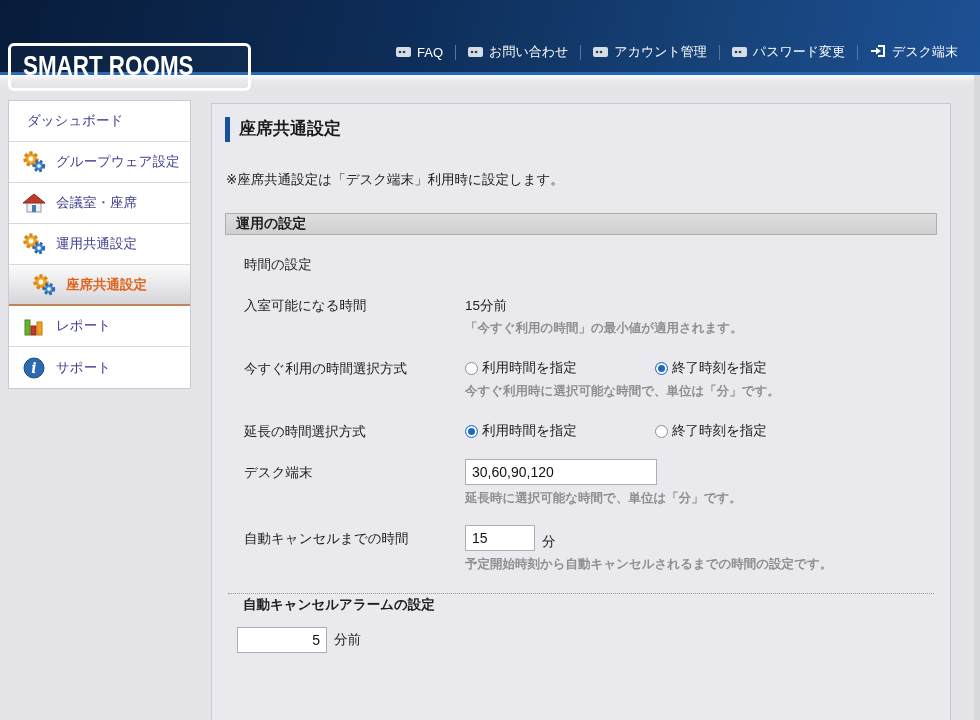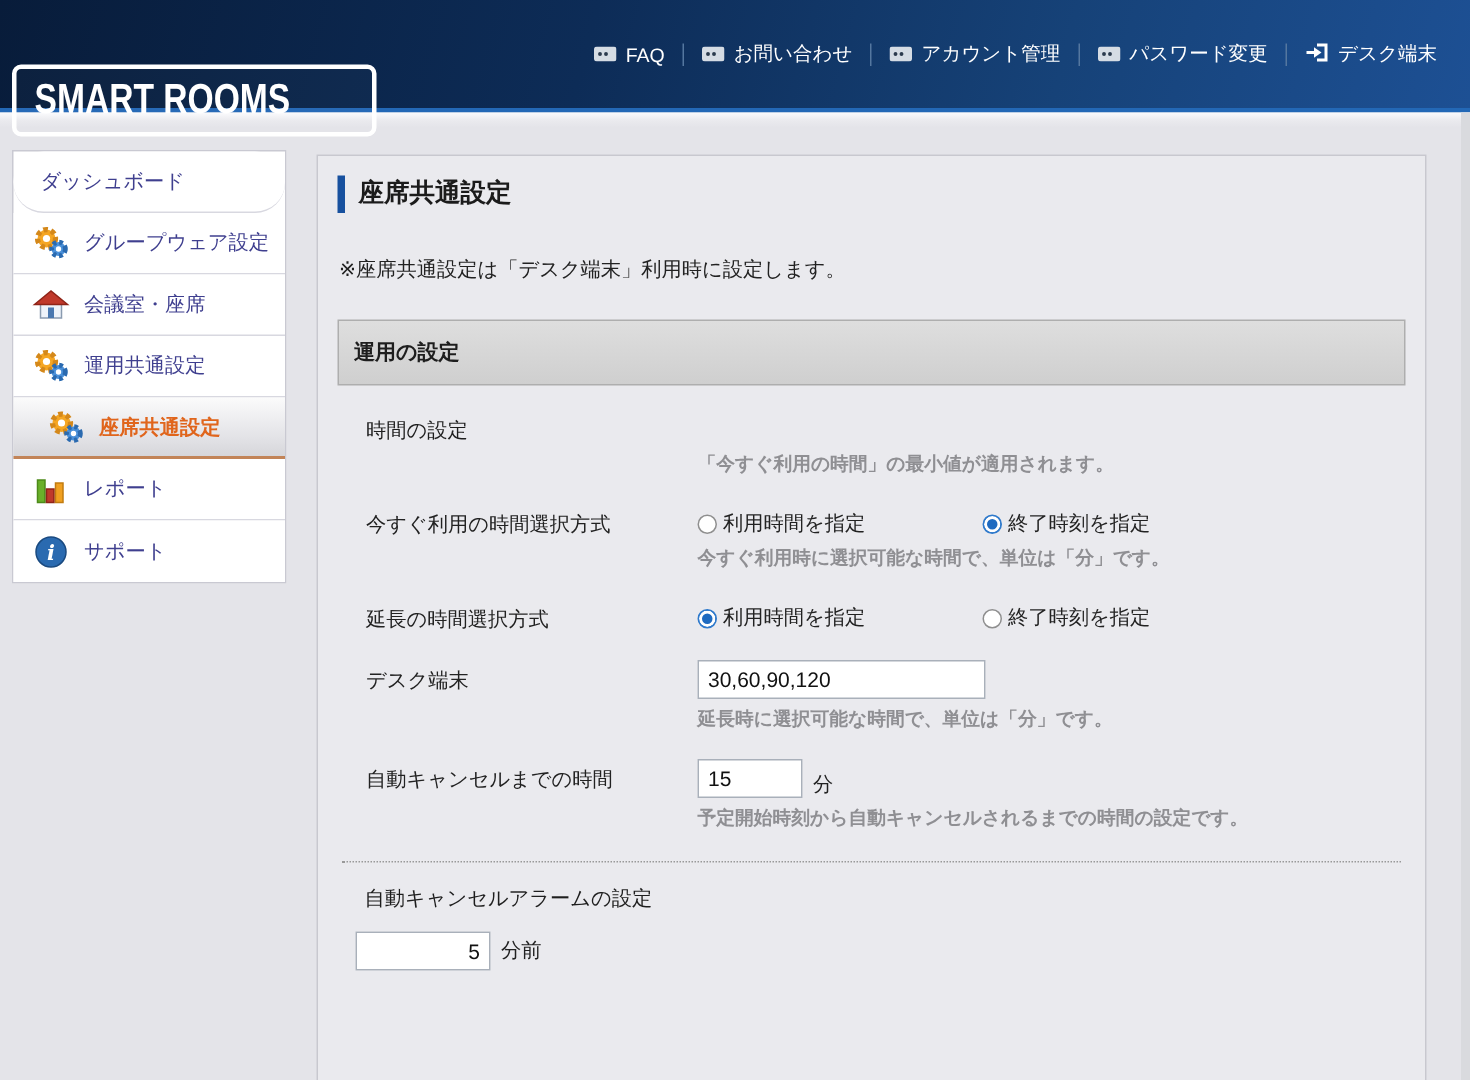--- a/index.html
+++ b/index.html
@@ -21,21 +21,21 @@
     position:absolute; left:8px; top:9px;
     border:3px solid #fff; border-radius:6px; padding:5px 12px 7px;
     background:rgba(255,255,255,0.02);
     margin-top:34px;
   }
   .logo-text {
     color:#fff; font-weight:bold; font-size:28px; line-height:30px;
     display:inline-block; transform:scaleX(.8); transform-origin:0 50%;
     white-space:nowrap; letter-spacing:0;
   }
-  .top-nav { position:absolute; right:10px; bottom:27px; display:flex; align-items:center; }
+  .top-nav { position:absolute; right:10px; bottom:11px; display:flex; align-items:center; }
   .nav-item {
     color:#fff; font-size:13px; text-decoration:none;
     display:flex; align-items:center; gap:6px; padding:0 12px; cursor:pointer;
     white-space:nowrap;
   }
   .nav-sep { width:1px; height:15px; background:#54779f; }
   .panel-ic { display:inline-block; }
   .logout-ic { display:inline-block; }
 
   
@@ -45,21 +45,21 @@
   .sidebar {
     width:183px; margin:15px 0 0 8px; background:#fff;
     border:1px solid #c9c9d2;
   }
   .side-item {
     display:flex; align-items:center; height:41px;
     border-bottom:1px solid #d8d8e0; padding-left:12px; gap:9px;
     color:#3f3f8f; font-size:13.5px; cursor:pointer; background:#fff;
   }
   .side-item:last-child { border-bottom:none; }
-  .side-item.noicon { padding-left:18px;border-radius:20px; }
+  .side-item.noicon { padding-left:18px; }
   .side-item.active {
     background:linear-gradient(#fbfbfb,#e2e2e6 70%,#d6d6da);
     color:#e0651c; font-weight:bold; padding-left:22px;
     border-bottom:2px solid #c28458;
   }
   .side-icon { width:26px; height:24px; flex:0 0 auto; }
 
   
   .panel {
     width:740px; margin:18px 0 0 20px; min-height:650px;
@@ -67,21 +67,21 @@
     padding:13px 13px 60px;
   }
   .page-title {
     font-size:17px; font-weight:bold; color:#1b1b1b;
     border-left:5px solid #17509e; padding:2px 0 3px 9px; line-height:20px;
   }
   .note { margin:29px 0 0 1px; font-size:13.5px; color:#222; }
   .section-bar {
     margin-top:24px; background:linear-gradient(#dedede,#cfcfcf);
     border:1px solid #aeaeae; font-weight:bold; font-size:14px; color:#1e1e1e;
-    padding:12px 10px;
+    padding:1px 10px;
   }
   .subsection { margin:21px 0 0 19px; font-weight:normal; font-size:13.5px; color:#1e1e1e; }
 
   .form-row { display:flex; margin:18px 0 0 19px; align-items:flex-start; }
   .flabel { width:221px; flex:0 0 auto; font-size:13.5px; color:#222; padding-top:5px; }
   .fcontrol { font-size:13.5px; color:#222; }
   .fvalue { padding-top:5px; }
   .fhelp { margin:5px 0 0 240px; font-size:12.5px; color:#8f8f93;font-weight:bold; }
 
   .txt {
@@ -100,21 +100,21 @@
     width:13px; height:13px; border:1px solid #8f8f8f; border-radius:50%;
     background:#fff; margin-right:4px; flex:0 0 auto;
   }
   .radio.checked {
     border:1px solid #2f7acc; background:#1e6ac0;
     box-shadow:inset 0 0 0 2px #fff;
   }
 
   .dotted { border-top:1px dotted #999; margin:20px 3px 0 3px; height:0; }
 
-  .alarm-head { margin:15px 0 0 18px; font-weight:normal; font-size:13.5px; color:#1e1e1e; }
+  .alarm-head { margin:2px 0 0 18px; font-weight:bold; font-size:13.5px; color:#1e1e1e; }
   .alarm-row { margin:13px 0 0 12px; display:flex; align-items:center; }
 
   .right-strip { position:absolute; top:75px; right:0; width:6px; height:645px; background:#d9dade; }
 </style>
 </head>
 <body>
 
 <header class="top-header">
   <div class="logo-box">
     <span class="logo-text">SMART ROOMS</span>
@@ -250,20 +250,24 @@
     </div>
   </aside>
 
   <main class="panel">
     <h1 class="page-title" style="margin:0;">座席共通設定</h1>
     <div class="note">※座席共通設定は「デスク端末」利用時に設定します。</div>
     <div class="section-bar">運用の設定</div>
 
     <div class="subsection">時間の設定</div>
 
+    <div class="form-row">
+      <div class="flabel">入室可能になる時間</div>
+      <div class="fcontrol fvalue">15分前</div>
+    </div>
     <div class="fhelp">「今すぐ利用の時間」の最小値が適用されます。</div>
 
     <div class="form-row">
       <div class="flabel">今すぐ利用の時間選択方式</div>
       <div class="fcontrol radios">
         <label class="radio-opt first">
           <span class="radio"></span>
           <span>利用時間を指定</span>
         </label>
         <label class="radio-opt">

